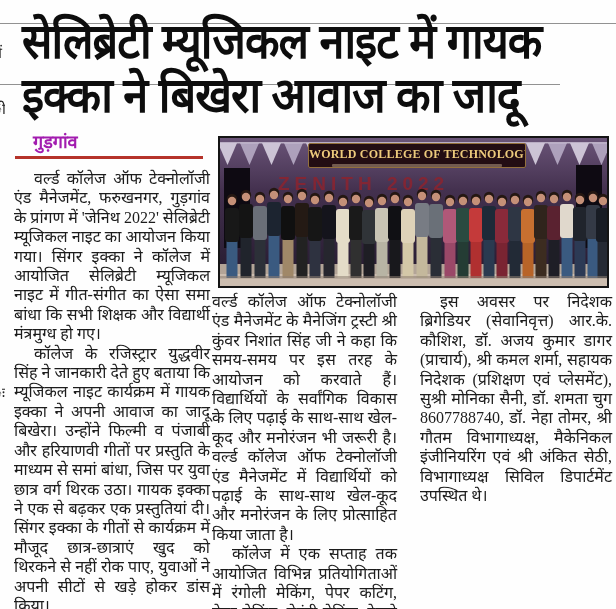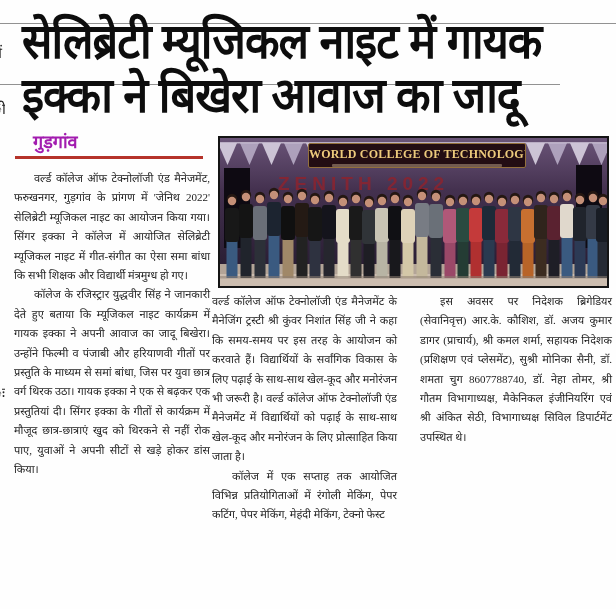--- a/index.html
+++ b/index.html
@@ -34,21 +34,21 @@
   #photo svg{position:absolute;left:0;top:0;}
   #banner{position:absolute;left:88px;top:5px;width:218px;height:25px;background:#230d13;
           border:1px solid #93703c;border-radius:2px;text-align:center;overflow:hidden;}
   #banner .btitle{font-family:Liberation Serif, serif;font-size:12px;font-weight:bold;
                   color:#ecca7c;white-space:nowrap;margin-top:3px;letter-spacing:.2px;}
   #banner .bsub{margin:2px auto 0;width:170px;height:3px;background:#8d7464;opacity:.75;border-radius:1px;}
   #bannerlogo{position:absolute;left:94px;top:11px;width:9px;height:9px;border-radius:50%;
               background:radial-gradient(circle at 35% 35%, #e8c87a, #8a6428);}
 
   
-  .col{position:absolute;text-align:justify;font-size:11px;line-height:19.4px;color:#1c1c1c;}
+  .col{position:absolute;text-align:justify;font-size:16px;line-height:19.4px;color:#1c1c1c;}
   #col1{left:14px;top:169px;width:196px;height:432px;}
   #col2{left:212px;top:292px;width:185px;height:309px;}
   #col3{left:420px;top:292px;width:192px;height:309px;}
   .para{margin:0;text-indent:20px;}
   .para.noindent{text-indent:0;}
 </style>
 </head>
 <body>
 
 <div id="page">

